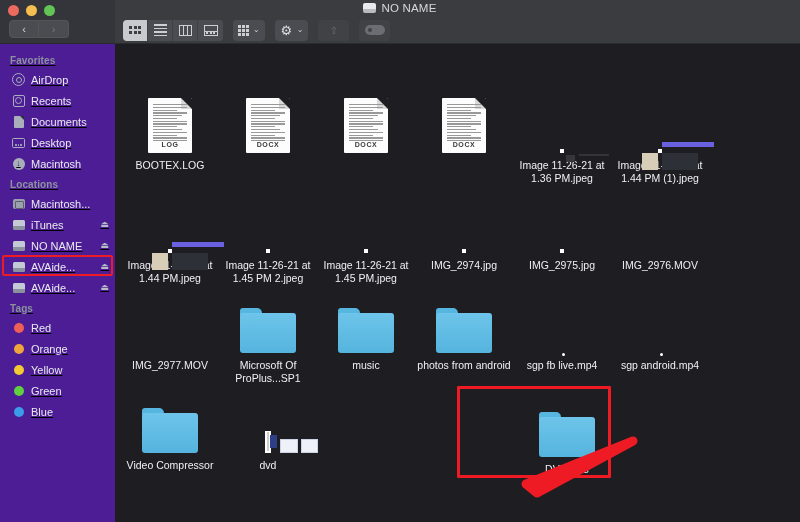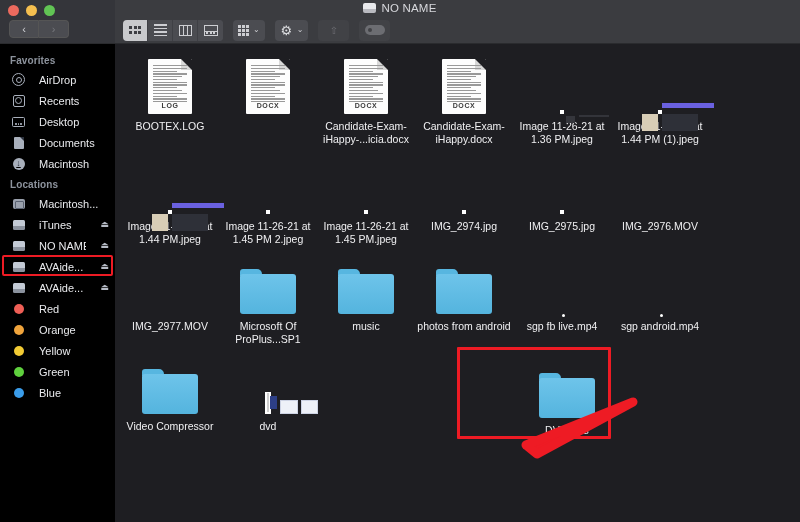--- a/index.html
+++ b/index.html
@@ -185,39 +185,39 @@
   }
   .search-ph { font-size: 11px; color: #9a9b9f; }
 
   
   .body { flex: 1; display: flex; min-height: 0; }
 
   
   .sidebar {
     width: 115px;
     flex: 0 0 115px;
-    background: #000000;
+    background: #4c1d95;
     padding-top: 6px;
     overflow: hidden;
     position: relative;
     text-decoration: underline;
   }
   .sb-header {
     font-size: 10px;
     color: #8d939d;
     padding: 5px 0 3px 10px;
     font-weight: bold;
     letter-spacing: 0.1px;
   }
   .sb-item {
     height: 21px;
     display: flex;
     align-items: center;
     padding: 0 6px 0 12px;
-    gap: 14px;
+    gap: 6px;
     position: relative;
   }
   .sb-label {
     font-size: 11px;
     color: #e9eaed;
     white-space: nowrap;
     overflow: hidden;
     flex: 1;
   }
   .sb-ico {
@@ -310,20 +310,21 @@
     box-sizing: border-box;
   }
 
   
   .main {
     flex: 1;
     background: #1e1e22;
     position: relative;
     overflow: hidden;
     padding: 8px 0 0 6px;
+    margin-top: 39px;
   }
   .grid {
     display: flex;
     flex-wrap: wrap;
     align-content: flex-start;
   }
   .cell {
     width: 98px;
     height: 100px;
     display: flex;
@@ -608,36 +609,36 @@
           <span class="sb-label">AirDrop</span>
         </div>
         <div class="sb-item">
           <span class="sb-ico">
             <span class="recents-ic"></span>
           </span>
           <span class="sb-label">Recents</span>
         </div>
         <div class="sb-item">
           <span class="sb-ico">
+            <span class="docs-ic"></span>
+          </span>
+          <span class="sb-label">Documents</span>
+        </div>
+        <div class="sb-item">
+          <span class="sb-ico">
             <span class="desk-ic">
               <b></b>
               <b></b>
               <b></b>
             </span>
           </span>
           <span class="sb-label">Desktop</span>
         </div>
         <div class="sb-item">
           <span class="sb-ico">
-            <span class="docs-ic"></span>
-          </span>
-          <span class="sb-label">Documents</span>
-        </div>
-        <div class="sb-item">
-          <span class="sb-ico">
             <span class="dl-ic">↓</span>
           </span>
           <span class="sb-label">Macintosh</span>
         </div>
         <div class="sb-header">Locations</div>
         <div class="sb-item">
           <span class="sb-ico">
             <span class="dg disk"></span>
           </span>
           <span class="sb-label">Macintosh...</span>
@@ -663,20 +664,21 @@
           <span class="sb-label">AVAide...</span>
           <span class="eject">⏏</span>
         </div>
         <div class="sb-item">
           <span class="sb-ico">
             <span class="dg"></span>
           </span>
           <span class="sb-label">AVAide...</span>
           <span class="eject">⏏</span>
         </div>
+        <div class="sb-header">Tags</div>
         <div class="sb-item">
           <span class="sb-ico">
             <span class="dot" style="background:#ef5f56"></span>
           </span>
           <span class="sb-label">Red</span>
         </div>
         <div class="sb-item">
           <span class="sb-ico">
             <span class="dot" style="background:#f0a43c"></span>
           </span>
@@ -767,21 +769,20 @@
                   <i></i>
                   <i></i>
                   <i></i>
                   <i></i>
                   <i></i>
                   <i></i>
                 </span>
                 <span class="ext">DOCX</span>
               </div>
             </div>
-            <div class="cell-label">Candidate-Exam-iHappy-...icia.docx</div>
           </div>
           <div class="cell">
             <div class="icon-wrap">
               <div class="doc">
                 <span class="lines">
                   <i></i>
                   <i></i>
                   <i></i>
                   <i></i>
                   <i></i>
@@ -791,21 +792,20 @@
                   <i></i>
                   <i></i>
                   <i></i>
                   <i></i>
                   <i></i>
                   <i></i>
                 </span>
                 <span class="ext">DOCX</span>
               </div>
             </div>
-            <div class="cell-label">Candidate-Exam-iHappy.docx</div>
           </div>
           <div class="cell">
             <div class="icon-wrap">
               <span>
                 <span class="thumb"><span class="sshot-dark"></span></span>
               </span>
             </div>
             <div class="cell-label">Image 11-26-21 at 1.36 PM.jpeg</div>
           </div>
           <div class="cell">

